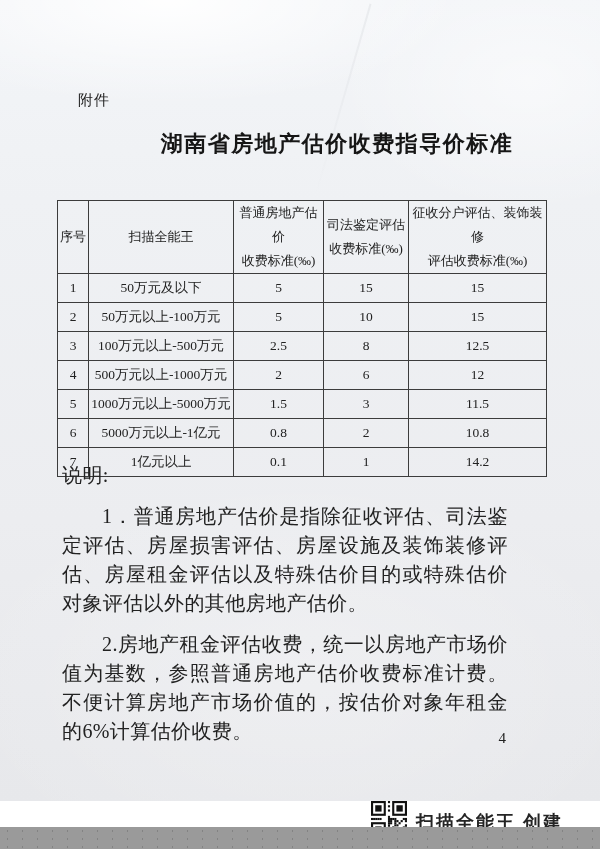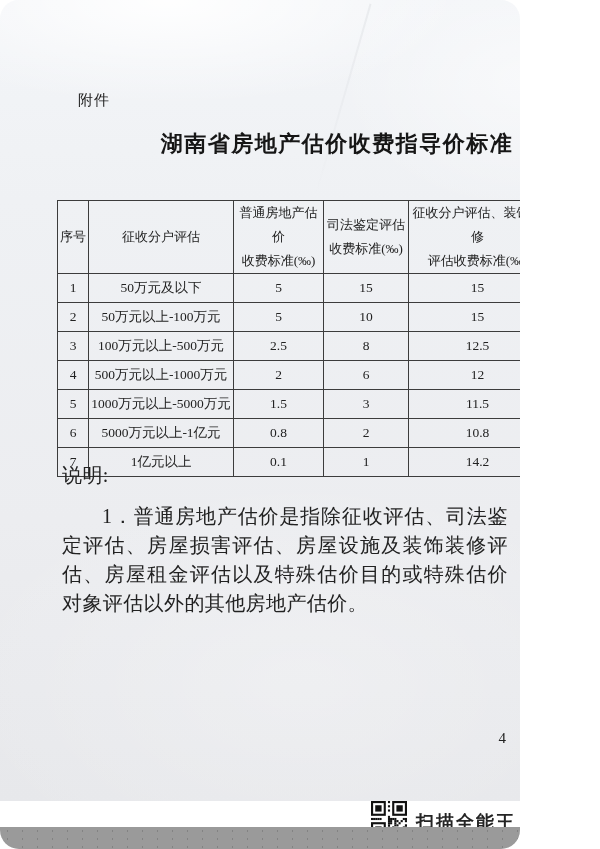--- a/index.html
+++ b/index.html
@@ -1,18 +1,18 @@
 <!DOCTYPE html>
 <html><head>
 <meta charset="utf-8">
 <style>
   html,body{margin:0;padding:0;background:#ffffff;}
   .page{
-    position:relative;width:520px;height:849px;overflow:hidden;background:#ffffff;
-    font-family:"Liberation Serif","DejaVu Serif",serif;color:#1e1e1e;border-radius:19px;
+    position:relative;width:600px;height:849px;overflow:hidden;background:#ffffff;
+    font-family:"Liberation Serif","DejaVu Serif",serif;color:#1e1e1e;
   }
   
   .paper{
     position:absolute;left:0;top:0;width:600px;height:801px;
     background:
       radial-gradient(ellipse 420px 150px at 28% 0%, rgba(255,255,255,0.95), rgba(255,255,255,0) 70%),
       radial-gradient(ellipse 320px 220px at 88% 10%, rgba(255,255,255,0.5), rgba(255,255,255,0) 60%),
       radial-gradient(ellipse 500px 300px at 50% 85%, rgba(255,255,255,0.25), rgba(255,255,255,0) 70%),
       linear-gradient(180deg,#f3f5f8 0%,#eff1f4 25%,#ecedf0 65%,#e7e8eb 100%);
   }
@@ -75,21 +75,21 @@
           <col style="width:90px">
           <col style="width:85px">
           <col style="width:138px">
       </colgroup>
       <thead>
         <tr id="fee-head-row">
             <th>
               <span class="hl">序号</span>
             </th>
             <th>
-              <span class="hl">征收分户评估</span>
+              <span class="hl">扫描全能王</span>
             </th>
             <th>
               <span class="hl">普通房地产估价</span>
               <span class="hl">收费标准(‰)</span>
             </th>
             <th>
               <span class="hl">司法鉴定评估</span>
               <span class="hl">收费标准(‰)</span>
             </th>
             <th>
@@ -148,20 +148,21 @@
             <td>1</td>
             <td>14.2</td>
           </tr>
         </tbody>
     </table>
 
     <div class="notes">
       <div class="notes-label">说明:</div>
       <div id="notes-list">
           <p>1．普通房地产估价是指除征收评估、司法鉴定评估、房屋损害评估、房屋设施及装饰装修评估、房屋租金评估以及特殊估价目的或特殊估价对象评估以外的其他房地产估价。</p>
+          <p>2.房地产租金评估收费，统一以房地产市场价值为基数，参照普通房地产估价收费标准计费。不便计算房地产市场价值的，按估价对象年租金的6%计算估价收费。</p>
         </div>
     </div>
 
     <div class="page-number">4</div>
   </div>
 
   <svg class="qr" id="qr-svg" viewBox="0 0 17 17" aria-hidden="true">
       <rect width="17" height="17" fill="#ffffff"></rect>
       <rect x="0" y="0" width="7" height="7" fill="#111"></rect>
       <rect x="1" y="1" width="5" height="5" fill="#fff"></rect>

